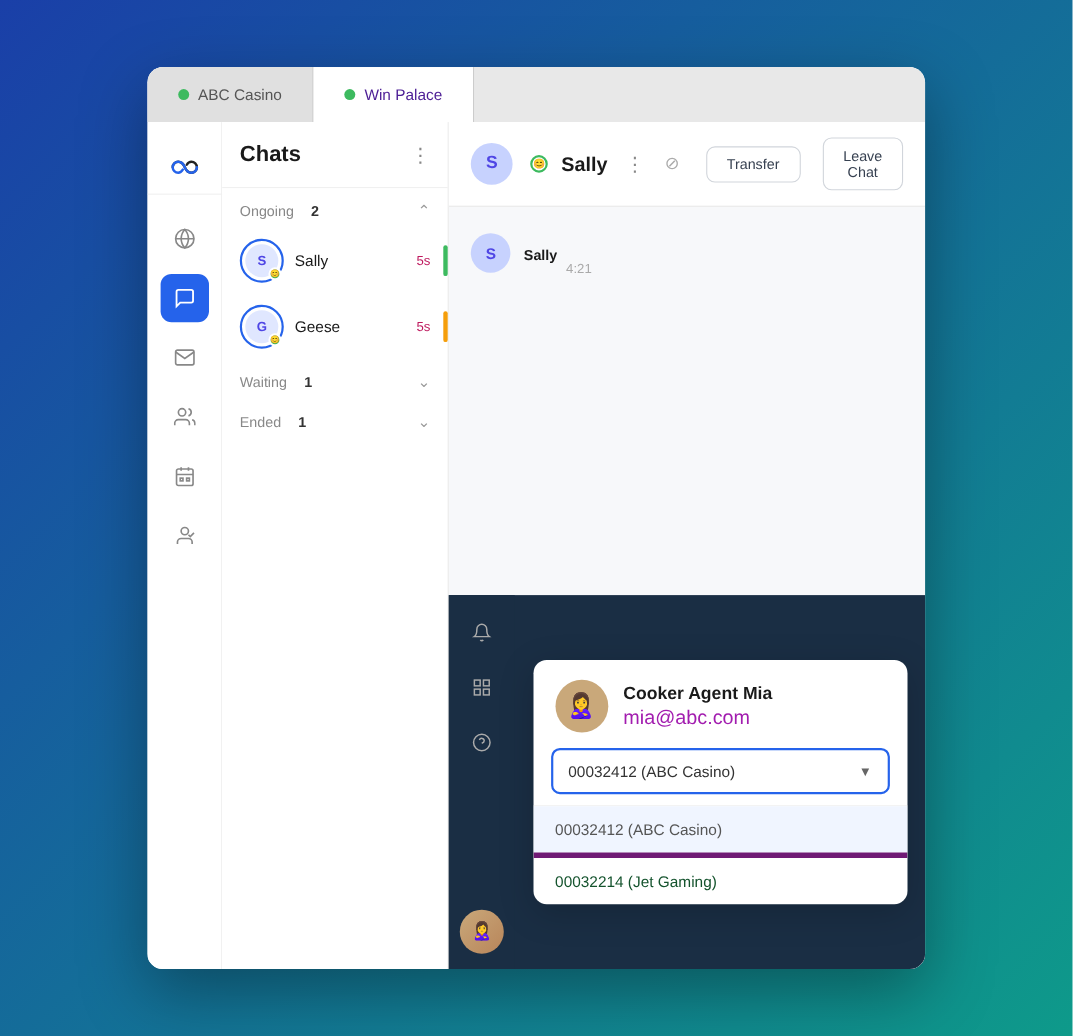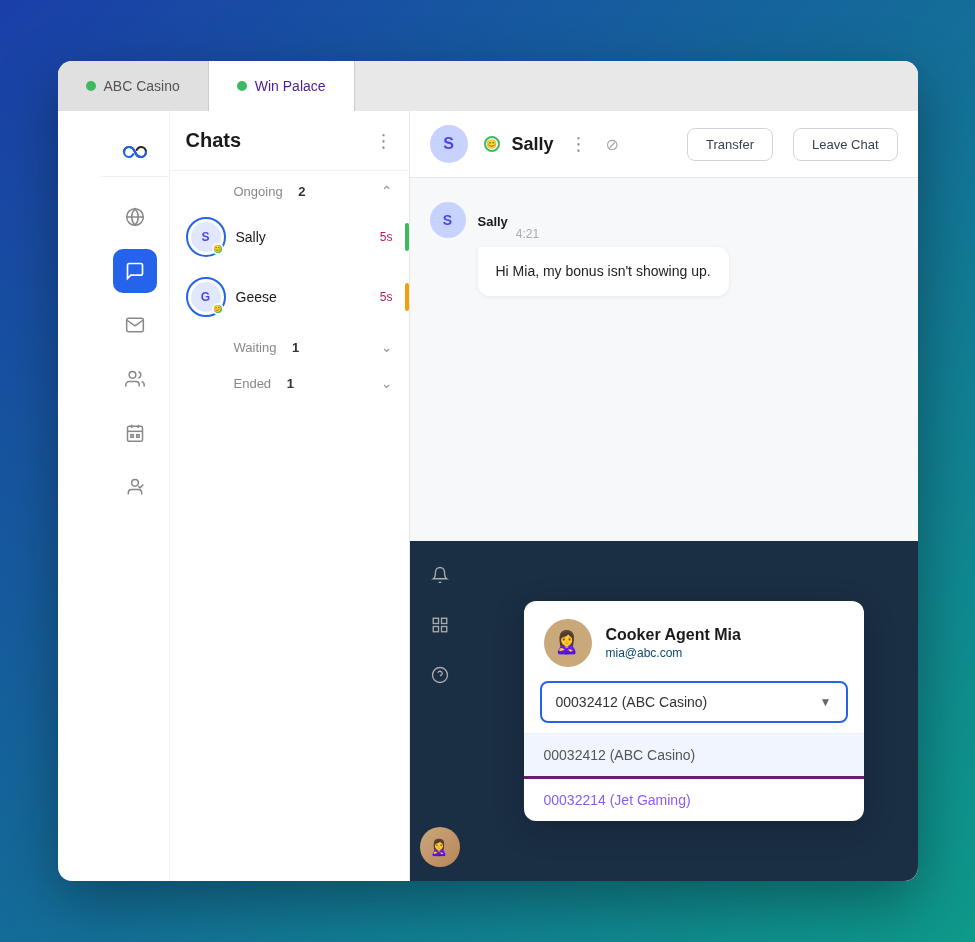--- a/index.html
+++ b/index.html
@@ -9,21 +9,21 @@
       height: 942px;
       background: linear-gradient(135deg, #1a3fa8 0%, #0e9a8a 100%);
       display: flex;
       align-items: center;
       justify-content: center;
       font-family: -apple-system, BlinkMacSystemFont, 'Segoe UI', sans-serif;
       overflow: hidden;
     }
 
     .app-window {
-      width: 860px;
+      width: 707px;
       height: 820px;
       background: #fff;
       border-radius: 14px;
       box-shadow: 0 20px 60px rgba(0,0,0,0.35);
       display: flex;
       flex-direction: column;
       overflow: hidden;
       position: relative;
     }
 
@@ -59,21 +59,20 @@
       height: 10px;
       border-radius: 50%;
       background: #3dba5f;
     }
 
     
     .main-content {
       display: flex;
       flex: 1;
       overflow: hidden;
-      padding-left: 44px;
     }
 
     
     .sidebar-icons {
       width: 68px;
       background: #fff;
       border-right: 1px solid #f0f0f0;
       display: flex;
       flex-direction: column;
       align-items: center;
@@ -143,21 +142,20 @@
       justify-content: space-between;
       padding: 12px 16px 8px;
     }
 
     .section-label {
       font-size: 13px;
       color: #888;
       display: flex;
       align-items: flex-start;
       gap: 6px;
-      margin-left: 48px;
     }
 
     .section-count {
       font-weight: 600;
       color: #333;
     }
 
     .chevron-icon {
       font-size: 14px;
       color: #999;
@@ -373,22 +371,22 @@
       font-size: 22px;
     }
 
     .agent-info-name {
       font-size: 16px;
       font-weight: 700;
       color: #1a1a1a;
     }
 
     .agent-info-email {
-      font-size: 12px;
-      color: #0c4a6e;
+      font-size: 18px;
+      color: #a21caf;
       margin-top: 2px;
     }
 
     .dropdown-select-row {
       padding: 0 16px 10px;
     }
 
     .dropdown-select-box {
       display: flex;
       align-items: center;
@@ -402,23 +400,23 @@
       cursor: pointer;
     }
 
     .dropdown-options {
       border-top: 1px solid #f0f0f0;
     }
 
     .dropdown-option {
       padding: 13px 20px;
       font-size: 14px;
-      color: #8b5cf6;
-      cursor: pointer;
-      border-top: 3px solid #701a75;
+      color: #14532d;
+      cursor: pointer;
+      border-top: 5px solid #701a75;
     }
 
     .dropdown-option:first-child {
       border-top: none;
       background: #f0f5ff;
       color: #555;
     }
 
     .dark-nav-icon {
       width: 40px;
@@ -592,21 +590,20 @@
       </div>
 
       <div class="chat-messages">
         <div class="message-row">
           <div class="msg-avatar">S</div>
           <div class="msg-content">
             <div class="msg-meta">
               <span class="msg-name">Sally</span>
               <span class="msg-time">4:21</span>
             </div>
-            <div class="msg-bubble">Hi Mia, my bonus isn't showing up.</div>
           </div>
         </div>
       </div>
 
       <div style="position:absolute;bottom:0;left:0;right:0;height:340px;background:#1a2e44;display:flex;">
 
         <div style="width:60px;background:#1a2e44;display:flex;flex-direction:column;align-items:center;padding-top:14px;gap:10px;flex-shrink:0;">
           <div class="dark-nav-icon">
             <svg width="18" height="18" viewBox="0 0 24 24" fill="none" stroke="#aaa" stroke-width="1.8">
               <path d="M18 8A6 6 0 0 0 6 8c0 7-3 9-3 9h18s-3-2-3-9"></path>

